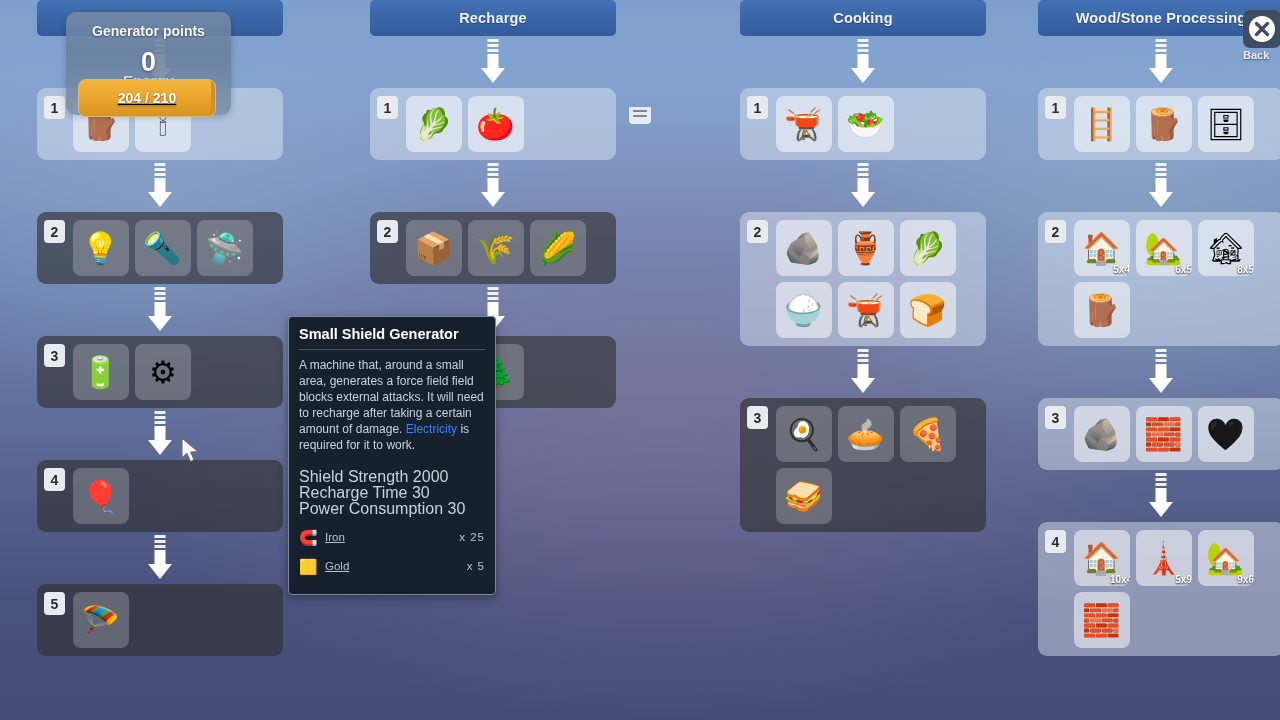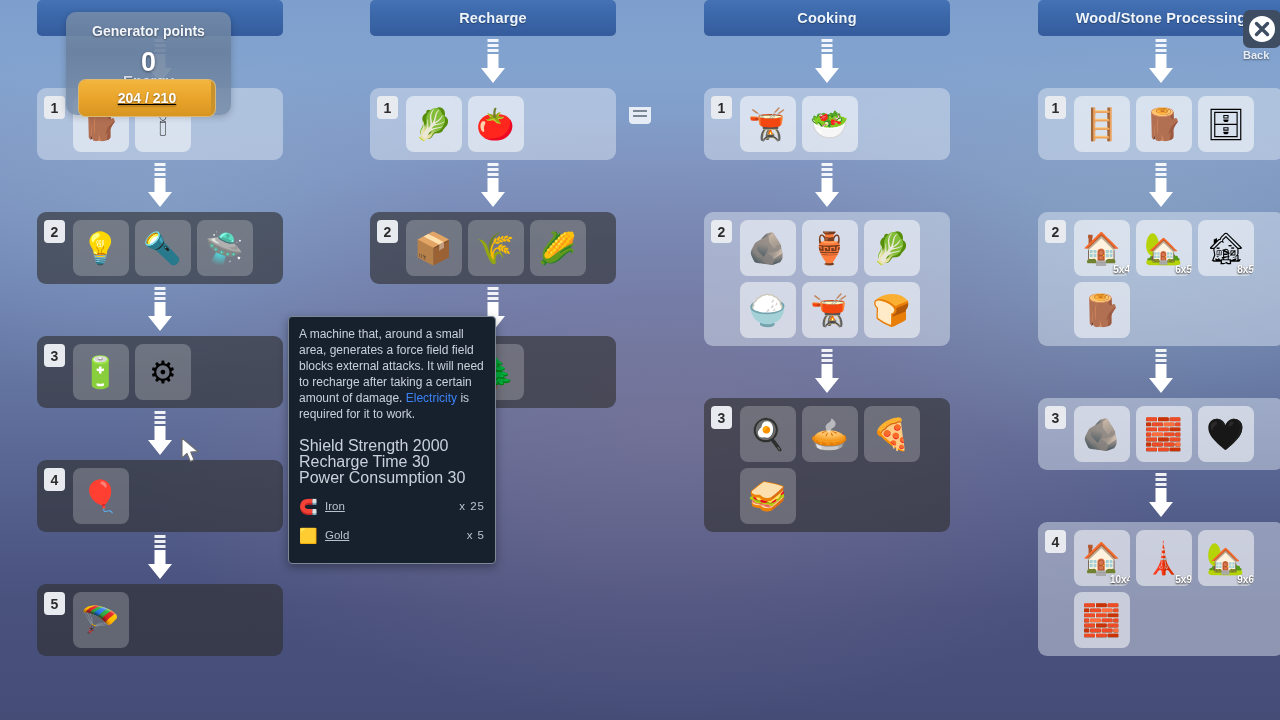--- a/index.html
+++ b/index.html
@@ -332,21 +332,21 @@
       <div class="tier locked">
         <div class="tier-num">3</div>
         <div class="slot">
           <span class="glyph">🌳</span>
         </div>
         <div class="slot">
           <span class="glyph">🌲</span>
         </div>
       </div>
     </div>
-  <div class="col" id="col2" style="left:704px;text-align:right;">
+  <div class="col" id="col2" style="left:740px;text-align:right;">
       <div class="col-head">
         <span>Cooking</span>
       </div>
       <div class="arrow-wrap">
         <svg class="arrow" viewBox="0 0 28 46">
           <rect x="8.5" y="0" width="11" height="3" fill="#ffffff" opacity=".9"></rect>
           <rect x="8.5" y="5" width="11" height="3" fill="#ffffff" opacity=".9"></rect>
           <rect x="8.5" y="10" width="11" height="3" fill="#ffffff" opacity=".9"></rect>
           <path d="M8.5 15 L19.5 15 L19.5 29 L26 29 L14 44 L2 29 L8.5 29 Z" fill="#ffffff"></path>
         </svg>
@@ -529,20 +529,21 @@
     <div class="box">
       <svg width="30" height="30" viewBox="0 0 30 30" aria-hidden="true">
         <circle cx="15" cy="15" r="13" fill="#ffffff"></circle>
         <path d="M9.5 9.5 L20.5 20.5 M20.5 9.5 L9.5 20.5" stroke="#3f4d63" stroke-width="3.4" stroke-linecap="round"></path>
       </svg>
     </div>
     <div class="label">Back</div>
   </div>
 
   <div id="tooltip">
+    <div class="tt-title">Small Shield Generator</div>
     <div class="tt-desc">
       <span>A machine that, around a small area, generates a force field field blocks external attacks. It will need to recharge after taking a certain amount of damage. </span><span class="hl">Electricity</span><span> is required for it to work.</span>
     </div>
     <div class="tt-stats" id="tooltip-stats">
         <div>Shield Strength 2000</div>
         <div>Recharge Time 30</div>
         <div>Power Consumption 30</div>
       </div>
     <div class="tt-costs" id="tooltip-costs">
         <div class="cost-row">

